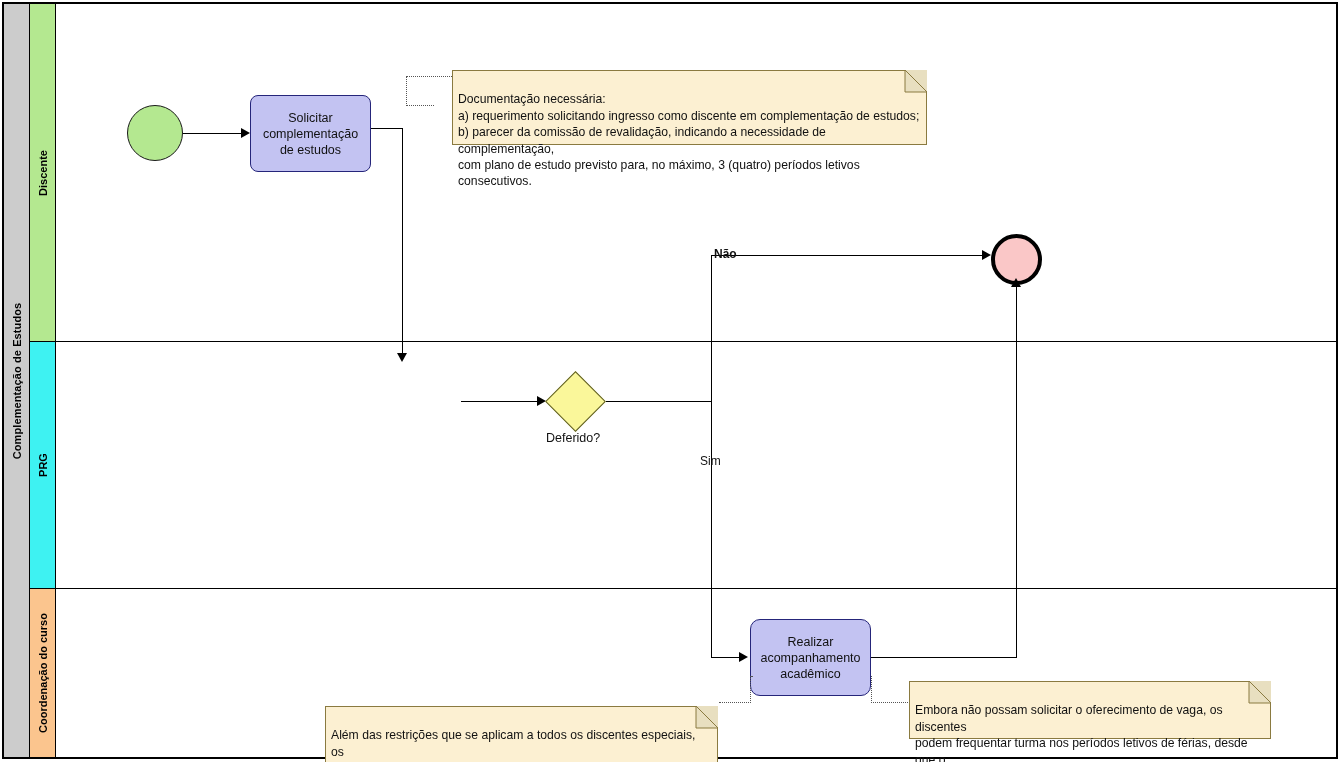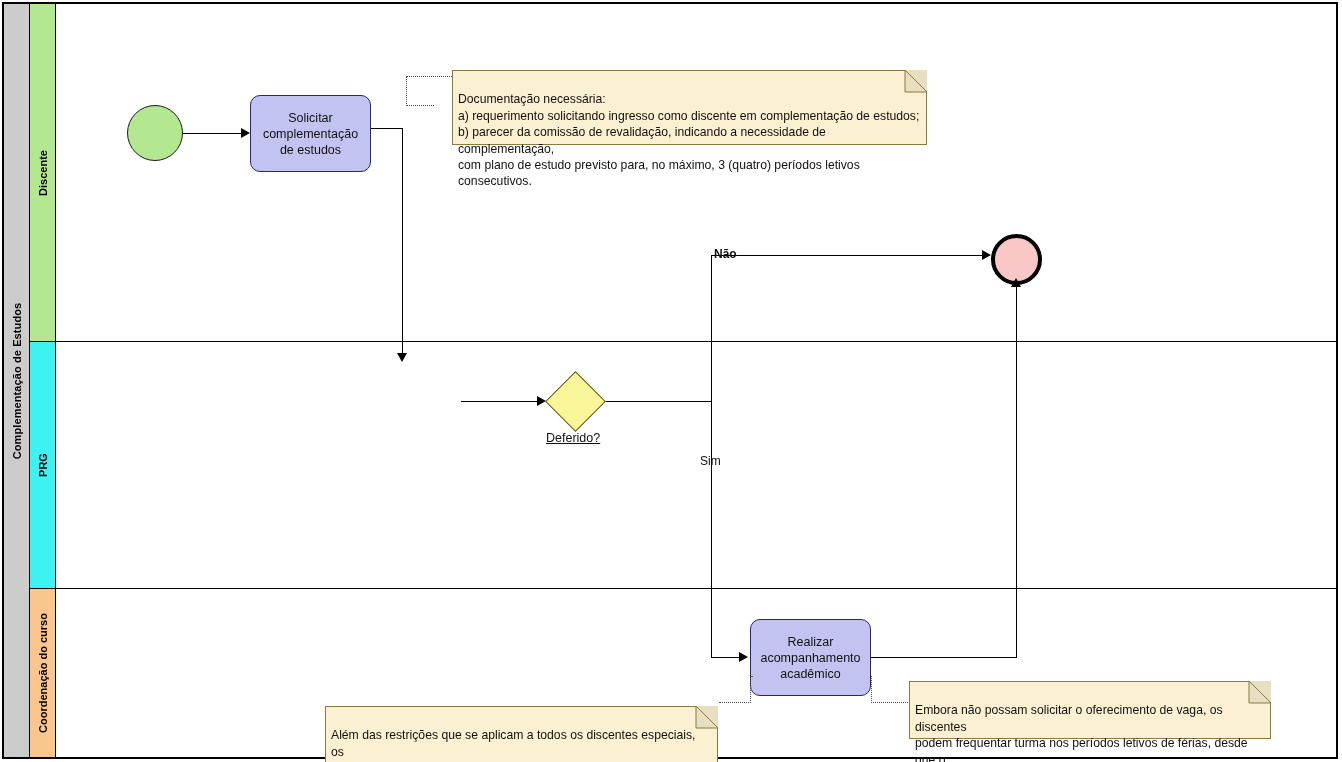--- a/index.html
+++ b/index.html
@@ -232,21 +232,21 @@
   </div>
 
   <div class="lane-divider" style="top:341px;"></div>
   <div class="lane-divider" style="top:588px;"></div>
 
   <div class="event event-start" style="left:127px; top:105px; width:56px; height:56px;"></div>
 
   <div class="line-h" style="left:183px; top:133px; width:58px;"></div>
   <div class="arrow arrow-right" style="left:241px; top:128px;"></div>
 
-  <div class="task" style="left:250px; top:95px; width:121px; height:77px;">
+  <div class="task" style="left:250px; top:95px; width:121px; height:77px;border-radius:8px;">
     <span>Solicitar complementação de estudos</span>
   </div>
 
   <div class="dot-v" style="left:406px; top:76px; height:30px;"></div>
   <div class="dot-h" style="left:406px; top:105px; width:28px;"></div>
   <div class="dot-h" style="left:406px; top:76px; width:46px;"></div>
 
   <div class="note" style="left:452px; top:70px; width:475px; height:75px;">
     <span>Documentação necessária:
 a) requerimento solicitando ingresso como discente em complementação de estudos;
@@ -266,21 +266,21 @@
 
   <div class="line-h" style="left:712px; top:255px; width:272px;"></div>
   <div class="arrow arrow-right" style="left:982px; top:250px;"></div>
   <span class="flow-label" style="left:714px; top:247px;font-weight:bold;">Não</span>
 
 
   <div class="line-h" style="left:461px; top:401px; width:78px;"></div>
   <div class="arrow arrow-right" style="left:537px; top:396px;"></div>
 
   <div class="gateway" style="left:554px; top:380px; width:43px; height:43px;"></div>
-  <span class="gateway-label" style="left:546px; top:431px;text-decoration:underline;">Deferido?</span>
+  <span class="gateway-label" style="left:546px; top:431px;">Deferido?</span>
 
   <div class="line-h" style="left:606px; top:401px; width:106px;"></div>
 
   <div class="line-v" style="left:711px; top:255px; height:146px;"></div>
   <div class="line-v" style="left:711px; top:401px; height:257px;"></div>
   <span class="flow-label" style="left:700px; top:454px;">Sim</span>
 
   <div class="line-h" style="left:711px; top:657px; width:30px;"></div>
   <div class="arrow arrow-right" style="left:739px; top:652px;"></div>
 

